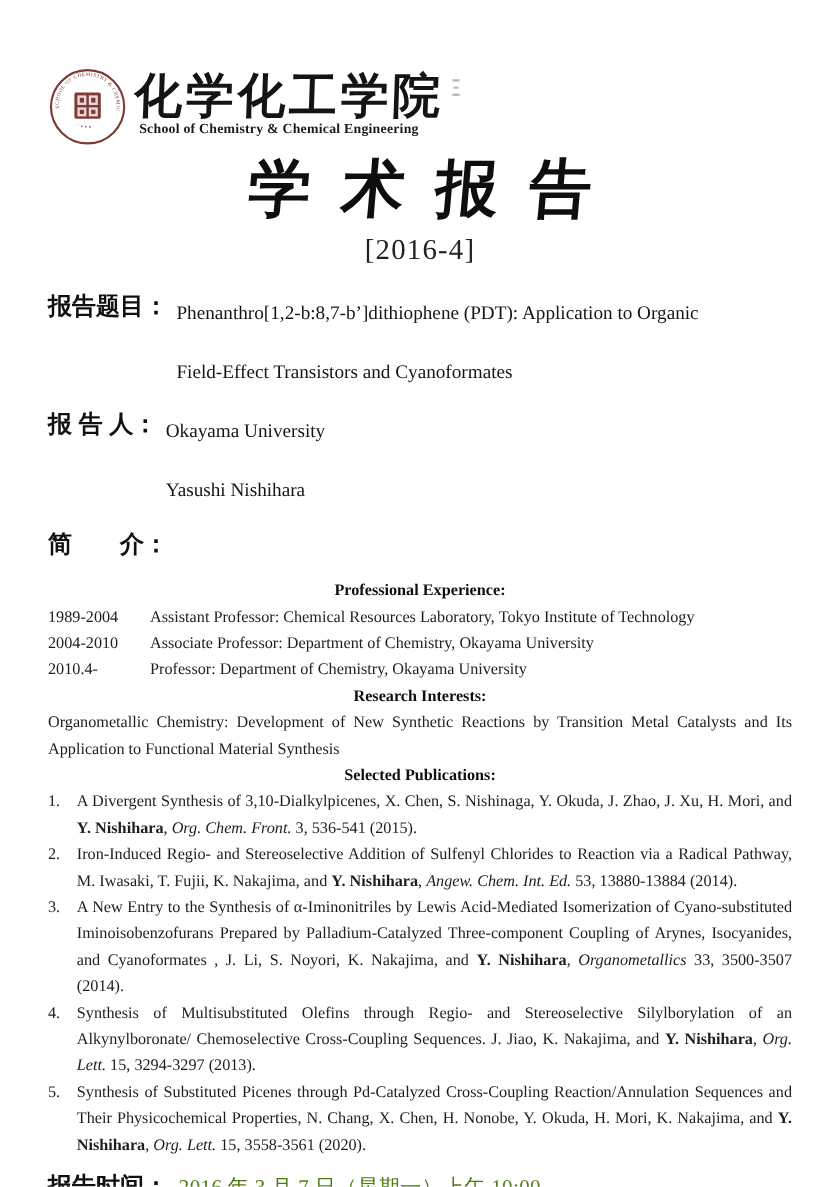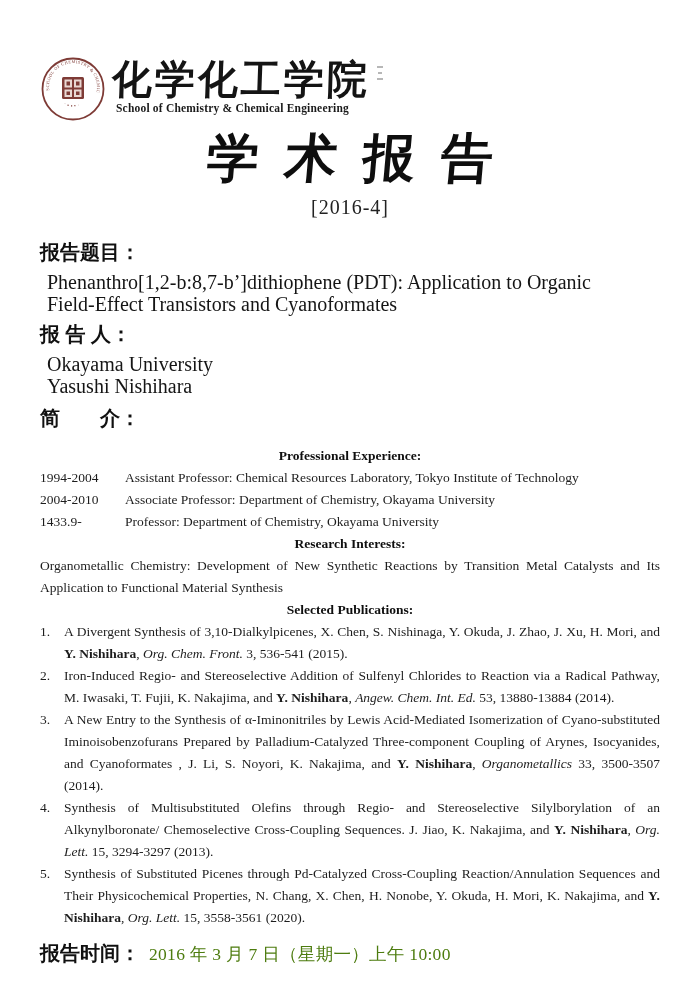--- a/index.html
+++ b/index.html
@@ -68,41 +68,41 @@
     font-weight: 700;
     letter-spacing: 26px;
     padding-left: 26px; 
     line-height: 58px;
     margin-top: 8px;
     color: #0e0e0e;
     transform: skewX(-5deg);
   }
   .issue {
     text-align: center;
-    font-size: 20px;
+    font-size: 24px;
     letter-spacing: 1px;
     margin-top: 8px;
     color: #222222;
   }
 
   
   .meta { margin-top: 14px; }
-  .meta-row { display: flex; align-items: flex-start; flex-direction: column; }
+  .meta-row { display: flex; align-items: flex-start; }
   .cn-label {
     font-family: "Liberation Sans", sans-serif;
     font-weight: 700;
     font-size: 20px;
     line-height: 38px;
     color: #101010;
     white-space: nowrap;
     flex: 0 0 auto;
   }
   .meta-value {
-    font-size: 20px;
-    line-height: 22px;
+    font-size: 16px;
+    line-height: 49px;
     color: #151515;
     padding-left: 7px;
   }
   .intro-row { margin-top: 2px; }
 
   
   .bio {
     margin-top: 8px;
     font-size: 13.5px;
     line-height: 22px;
@@ -185,29 +185,29 @@
     </div>
     <div class="meta-row intro-row">
       <span class="cn-label">简　　介：</span>
     </div>
   </div>
 
   <div class="bio">
     <div class="bio-heading">Professional Experience:</div>
 
     <div class="exp-row">
-      <span class="exp-period">1994-2004</span>
+      <span class="exp-period">1989-2004</span>
       <span class="exp-pos">Assistant Professor: Chemical Resources Laboratory, Tokyo Institute of Technology</span>
     </div>
     <div class="exp-row">
       <span class="exp-period">2004-2010</span>
       <span class="exp-pos">Associate Professor: Department of Chemistry, Okayama University</span>
     </div>
     <div class="exp-row">
-      <span class="exp-period">1433.9-</span>
+      <span class="exp-period">2010.4-</span>
       <span class="exp-pos">Professor: Department of Chemistry, Okayama University</span>
     </div>
 
     <div class="bio-heading">Research Interests:</div>
     <div class="interests-text">Organometallic Chemistry: Development of New Synthetic Reactions by Transition Metal Catalysts and Its Application to Functional Material Synthesis</div>
 
     <div class="bio-heading">Selected Publications:</div>
 
     <div class="pub">
       <span class="pub-num">1.</span>

